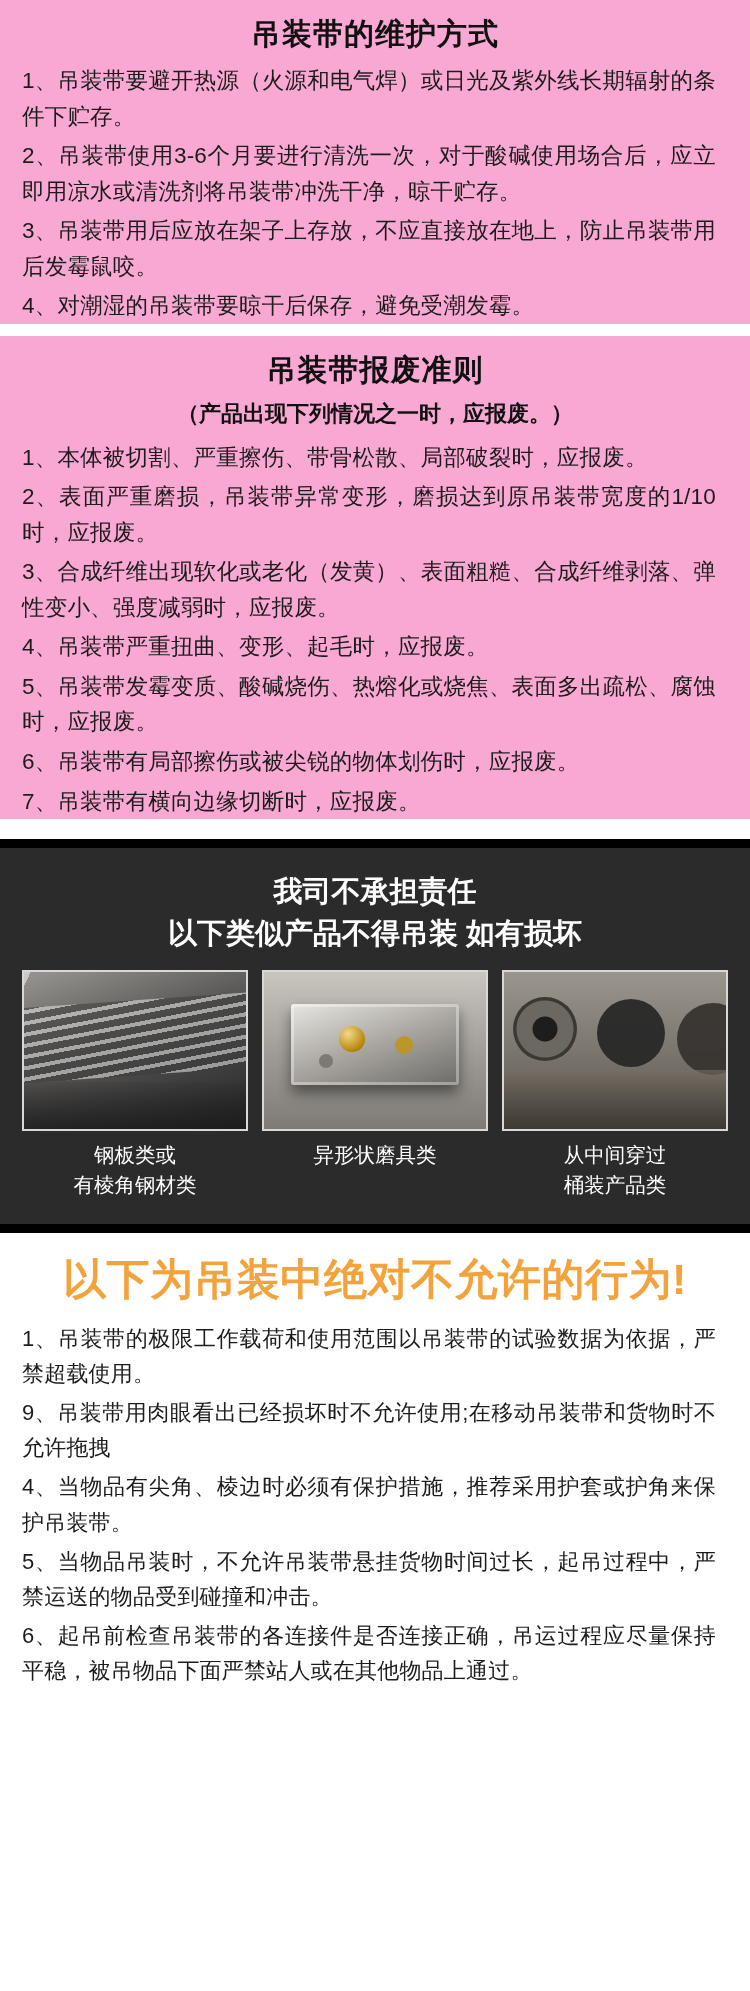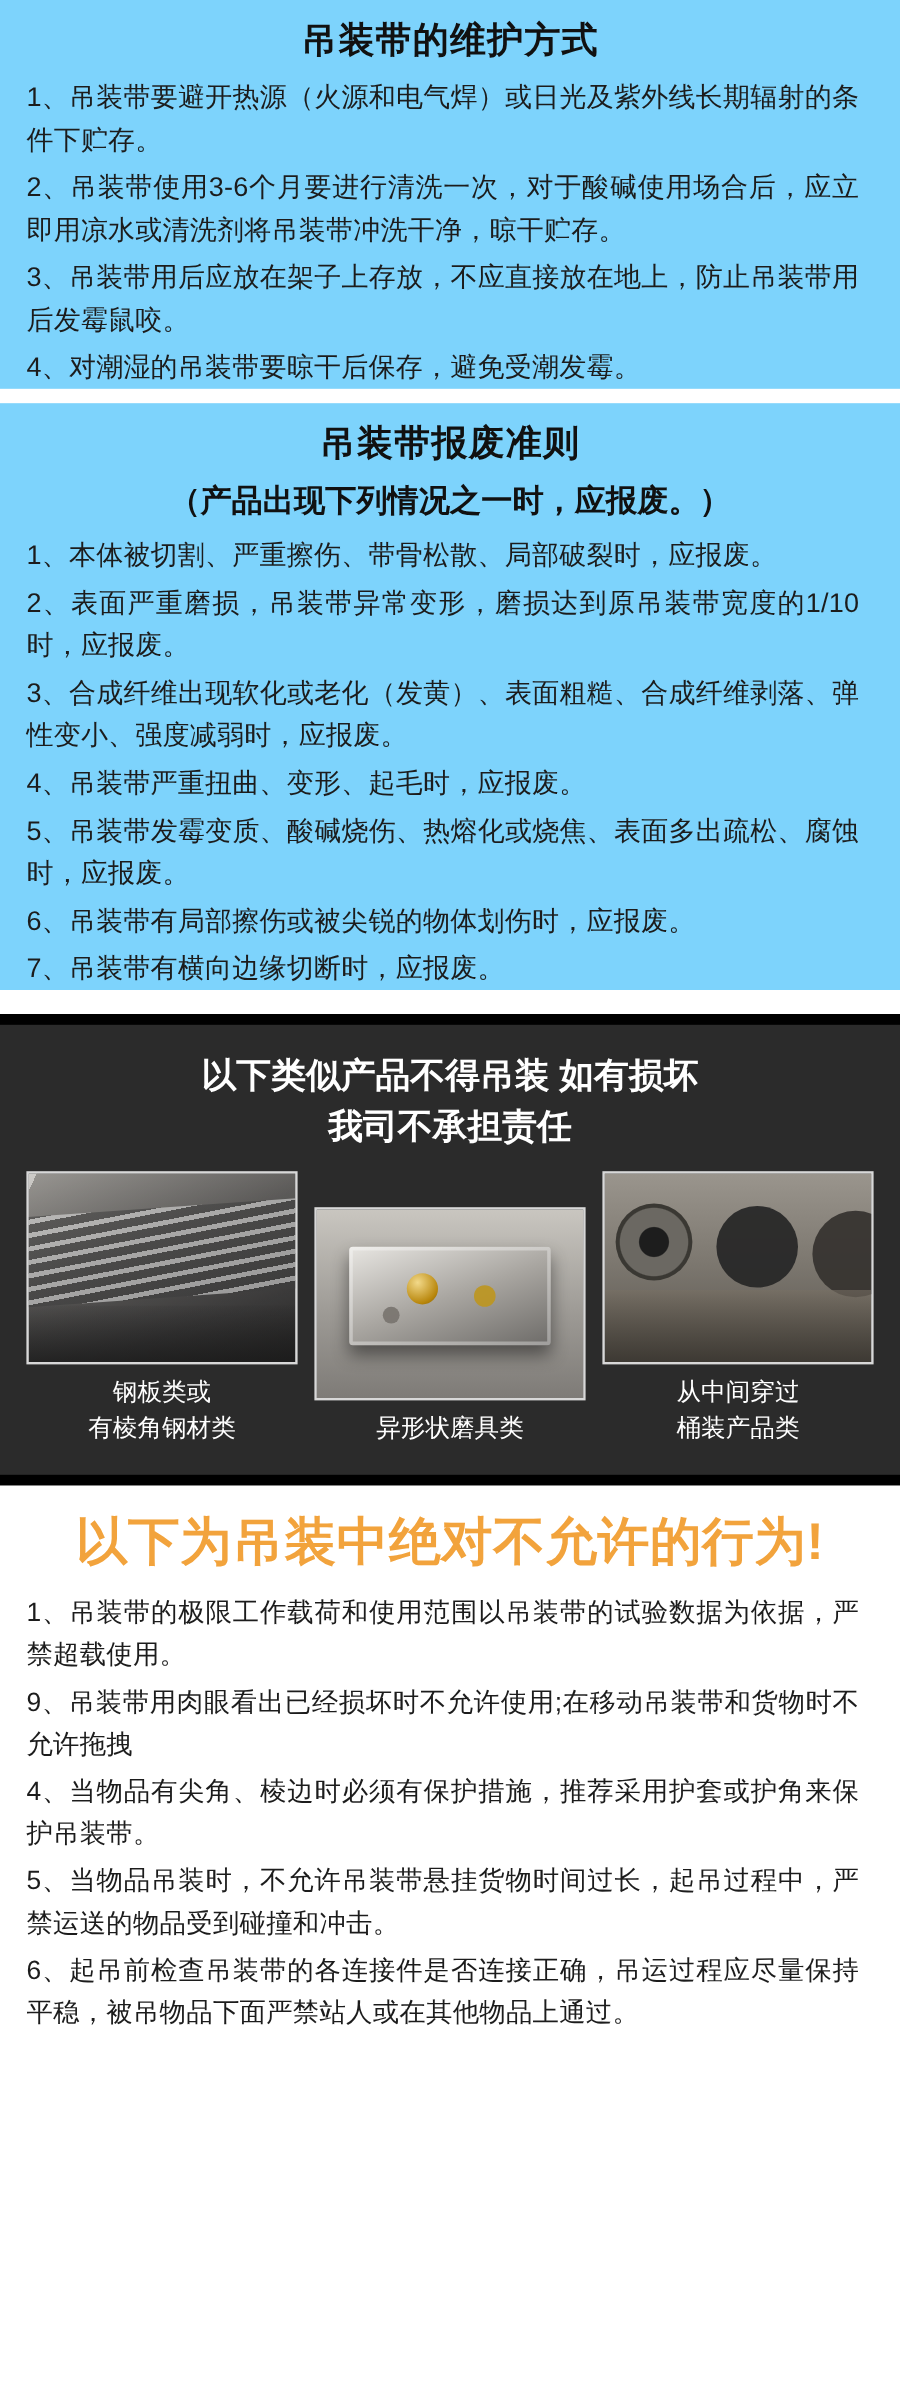--- a/index.html
+++ b/index.html
@@ -15,36 +15,36 @@
   }
   .page {
     width: 750px;
     margin: 0 auto;
     position: relative;
     overflow: hidden;
   }
 
   
   .white-block {
-    background: #7dd3fc;
+    background: #f9a8d4;
     padding: 0 22px;
     box-sizing: border-box;
   }
   .section-title {
     text-align: center;
     font-size: 30px;
     font-weight: bold;
     color: #111111;
     letter-spacing: 1px;
     padding: 14px 0 10px 0;
     line-height: 1.3;
   }
   .section-subtitle {
     text-align: center;
-    font-size: 26px;
+    font-size: 22px;
     font-weight: bold;
     color: #111111;
     padding-bottom: 10px;
     line-height: 1.4;
   }
   .para {
     font-size: 22.5px;
     line-height: 1.58;
     color: #1c1c1c;
     margin: 0 12px 4px 0;
@@ -71,21 +71,20 @@
   .photo-row {
     display: flex;
     justify-content: space-between;
     gap: 14px;
   }
   .photo-cell {
     width: 226px;
     display: flex;
     flex-direction: column;
     align-items: center;
-    justify-content: flex-end;
   }
   .photo {
     width: 226px;
     height: 161px;
     border: 2px solid #d8d8d8;
     box-sizing: border-box;
     position: relative;
     overflow: hidden;
     background: #8d8d8d;
   }
@@ -208,22 +207,22 @@
     <p class="para">4、吊装带严重扭曲、变形、起毛时，应报废。</p>
     <p class="para">5、吊装带发霉变质、酸碱烧伤、热熔化或烧焦、表面多出疏松、腐蚀时，应报废。</p>
     <p class="para">6、吊装带有局部擦伤或被尖锐的物体划伤时，应报废。</p>
     <p class="para">7、吊装带有横向边缘切断时，应报废。</p>
   </div>
 
   <div class="spacer-md"></div>
 
   <div class="dark-block">
     <div class="dark-title">
+      <div>我司不承担责任</div>
       <div>以下类似产品不得吊装 如有损坏</div>
-      <div>我司不承担责任</div>
     </div>
 
     <div class="photo-row">
 
       <div class="photo-cell">
         <div class="photo photo-steelplates"></div>
         <div class="photo-caption">
           <div>钢板类或</div>
           <div>有棱角钢材类</div>
         </div>

